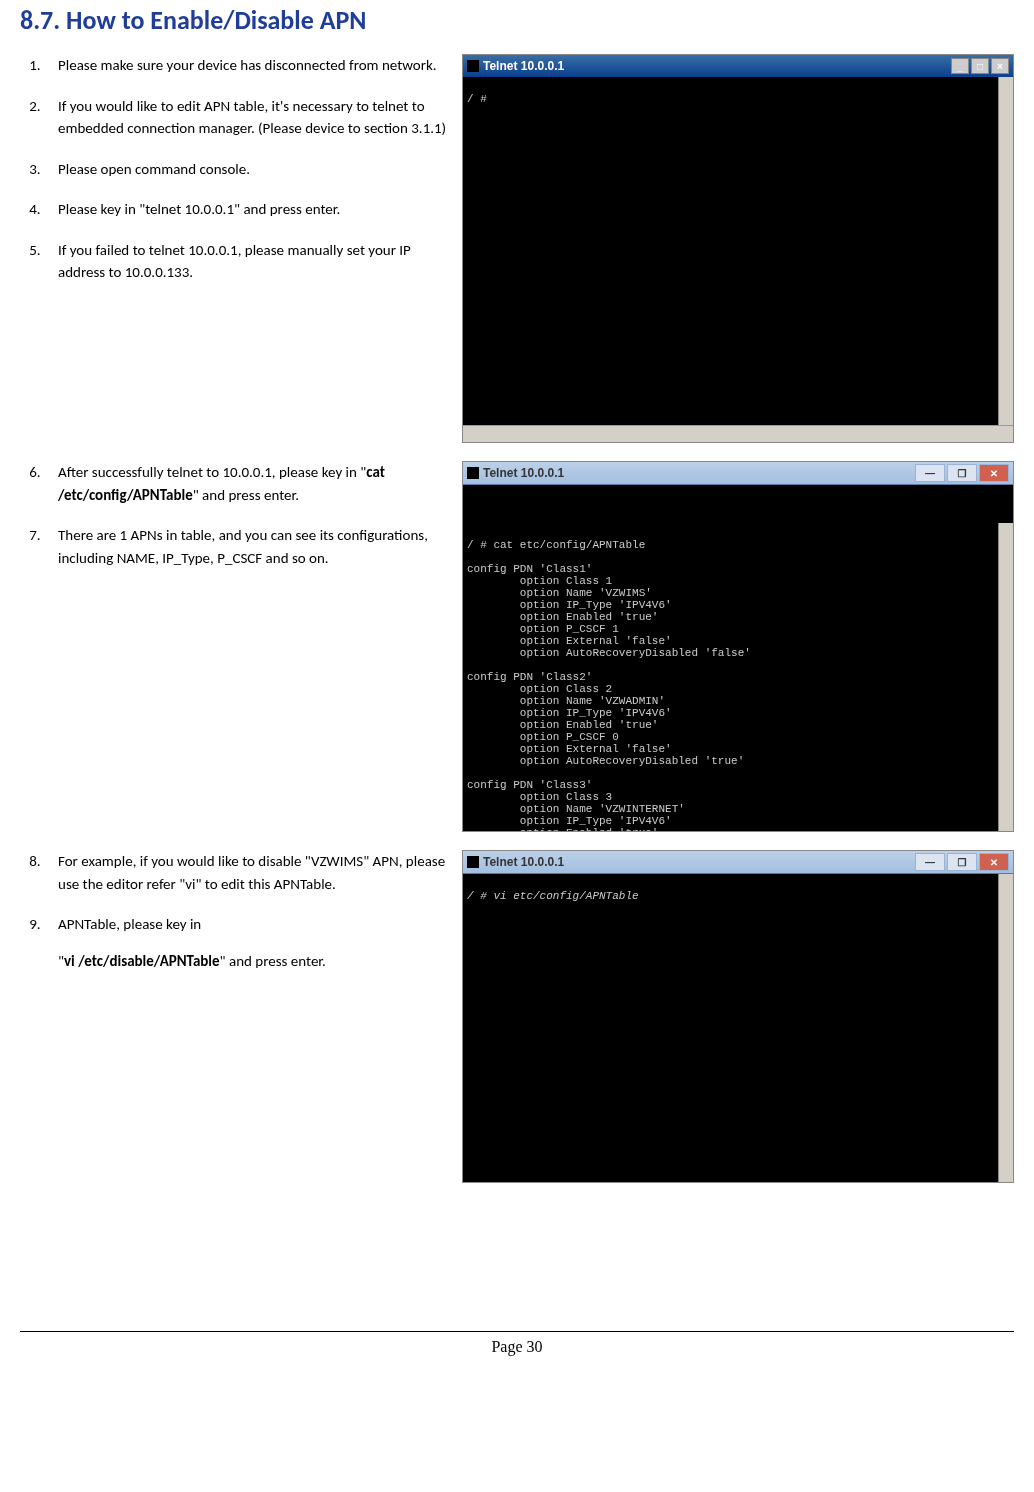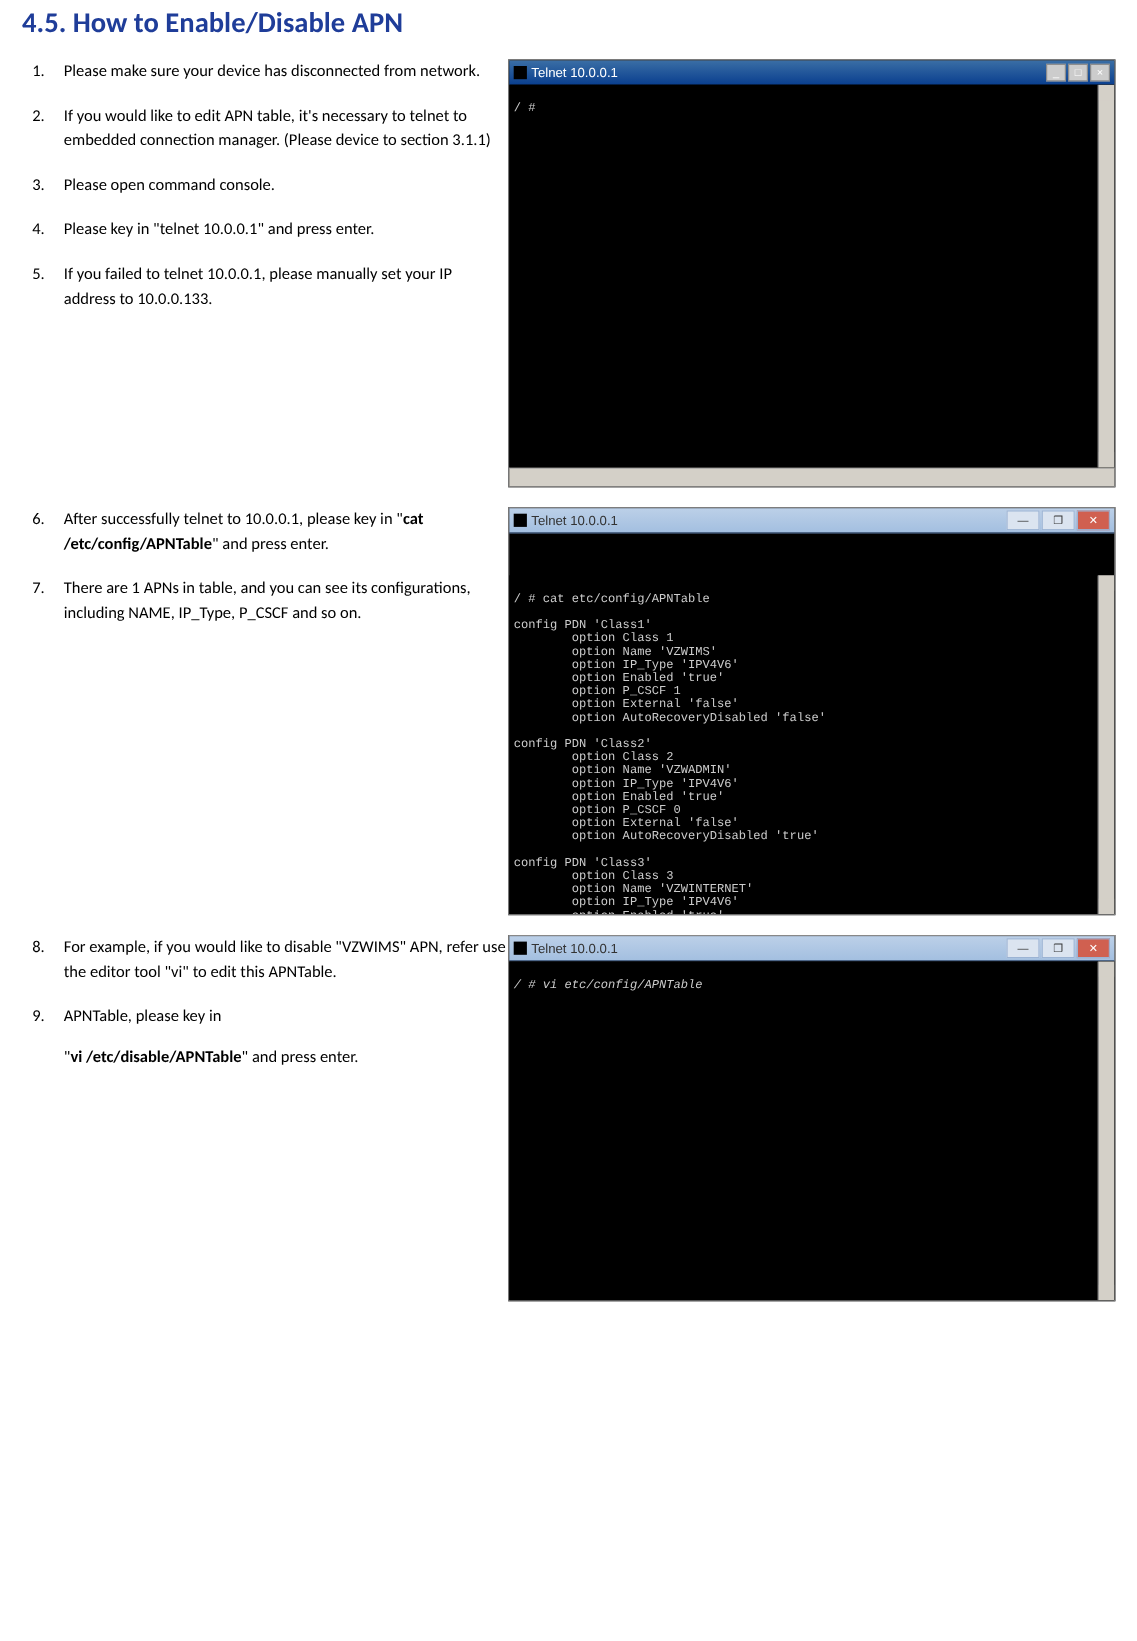--- a/index.html
+++ b/index.html
@@ -59,20 +59,21 @@
   }
   .titlebar {
     display: flex;
     align-items: center;
     justify-content: space-between;
     padding: 2px 4px;
     font-family: Tahoma, Arial, sans-serif;
     font-size: 12px;
     color: #000;
     height: 18px;
+    font-weight: bold;
   }
   .win7 .titlebar { color:#333;}
   .title-left { display:flex; align-items:center; gap:4px; }
   .title-ico {
     width:12px; height:12px; display:inline-block; background:#000; 
   }
   .btns { display:flex; gap:2px;}
   .btns.win7 div {
     width:28px; height:16px; background:#dbe4f0; border:1px solid #9bb3d4; font-size:10px;
     display:flex; align-items:center; justify-content:center;
@@ -111,21 +112,21 @@
     padding-top: 6px;
     text-align: center;
     font-family: "Times New Roman", serif;
     font-size: 16px;
   }
 </style>
 </head>
 <body>
 
 <div class="page">
-  <div class="section-title">4.5. How to Enable/Disable APN</div>
+  <div class="section-title">8.7. How to Enable/Disable APN</div>
 
   <div class="row">
     <div class="col-text">
       <ol class="steps" start="1">
         <li>Please make sure your device has disconnected from network.</li>
         <li>If you would like to edit APN table, it's necessary to telnet to embedded connection manager. (Please device to section 3.1.1)</li>
         <li>Please open command console.</li>
         <li>Please key in "telnet 10.0.0.1" and press enter.</li>
         <li>If you failed to telnet 10.0.0.1, please manually set your IP address to 10.0.0.133.</li>
       </ol>
@@ -203,21 +204,21 @@
         option P_CSCF 0</span>
           <div class="scrollbar-fake"></div>
         </div>
       </div>
     </div>
   </div>
 
   <div class="row">
     <div class="col-text">
       <ol class="steps" start="8">
-        <li>For example, if you would like to disable "VZWIMS" APN, refer use the editor tool "vi" to edit this APNTable.</li>
+        <li>For example, if you would like to disable "VZWIMS" APN, please use the editor refer "vi" to edit this APNTable.</li>
         <li>
           <span>APNTable, please key in</span>
           <div style="margin-top:14px;">
             <span>"</span><b>vi /etc/disable/APNTable</b><span>" and press enter.</span>
           </div>
         </li>
       </ol>
     </div>
     <div class="col-img">
       <div class="term-window win7">
@@ -233,13 +234,14 @@
           </div>
         </div>
         <div class="term-body short">
 <span>/ # vi etc/config/APNTable</span>
           <div class="scrollbar-fake"></div>
         </div>
       </div>
     </div>
   </div>
 
+  <div class="footer-line">Page 30</div>
 </div>
 
 </body></html>

